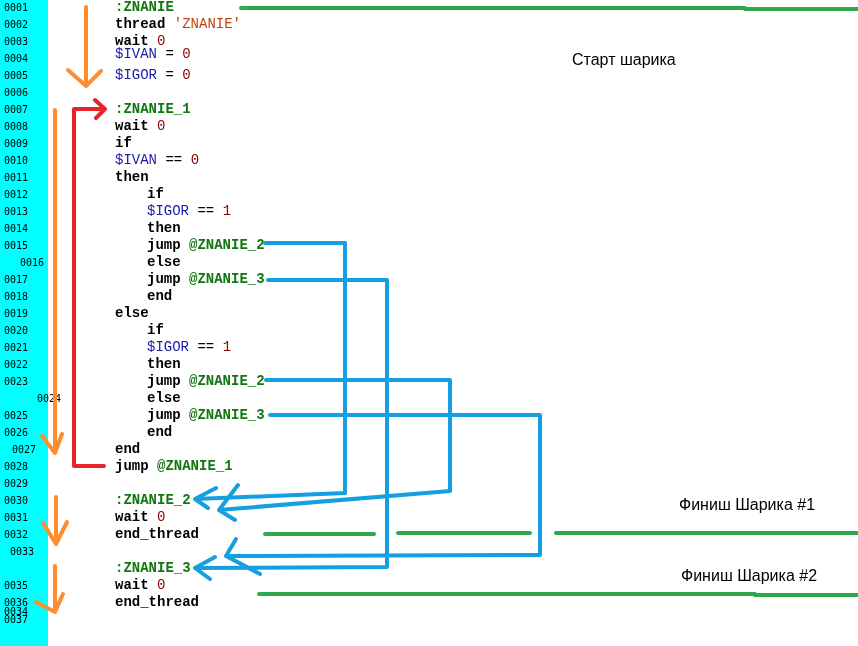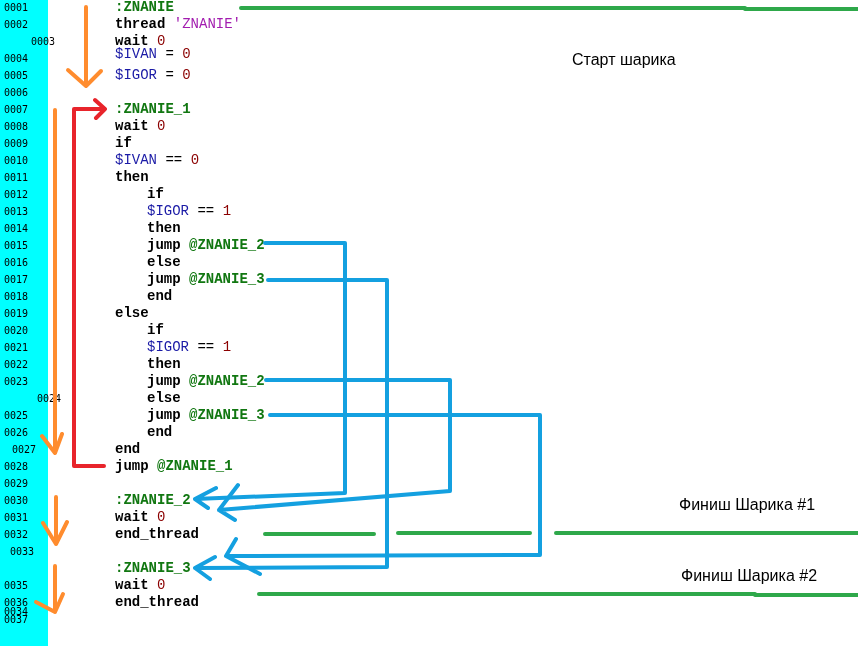--- a/index.html
+++ b/index.html
@@ -17,49 +17,49 @@
     color: #000000;
   }
   .code {
     position: absolute; height: 17px; white-space: pre;
     font-family: "Liberation Mono", monospace; font-size: 14px; line-height: 17px;
   }
   .kw { color: #000000; font-weight: bold; }
   .lbl { color: #117711; font-weight: bold; }
   .var { color: #1a1aa6; }
   .num { color: #8b0000; }
-  .str { color: #a21caf; }
+  .str { color: #c2410c; }
   .op { color: #000000; }
   .note {
     position: absolute; font-family: "Liberation Sans", sans-serif; font-size: 16px; color: #000;
     white-space: nowrap;
   }
   svg.overlay { position: absolute; left: 0; top: 0; }
 </style>
 </head>
 <body>
 
 <div class="gutter"></div>
 <div id="line-numbers">
     <div class="ln" style="top: -1px;">0001</div>
     <div class="ln" style="top: 16px;">0002</div>
-    <div class="ln" style="top: 33px; margin-left: 27px;">0003</div>
+    <div class="ln" style="top: 33px;">0003</div>
     <div class="ln" style="top: 50px;">0004</div>
     <div class="ln" style="top: 67px;">0005</div>
     <div class="ln" style="top: 84px;">0006</div>
     <div class="ln" style="top: 101px;">0007</div>
     <div class="ln" style="top: 118px;">0008</div>
     <div class="ln" style="top: 135px;">0009</div>
     <div class="ln" style="top: 152px;">0010</div>
     <div class="ln" style="top: 169px;">0011</div>
     <div class="ln" style="top: 186px;">0012</div>
     <div class="ln" style="top: 203px;">0013</div>
     <div class="ln" style="top: 220px;">0014</div>
     <div class="ln" style="top: 237px;">0015</div>
-    <div class="ln" style="top: 254px;">0016</div>
+    <div class="ln" style="top: 254px; text-align: right;">0016</div>
     <div class="ln" style="top: 271px;">0017</div>
     <div class="ln" style="top: 288px;">0018</div>
     <div class="ln" style="top: 305px;">0019</div>
     <div class="ln" style="top: 322px;">0020</div>
     <div class="ln" style="top: 339px;">0021</div>
     <div class="ln" style="top: 356px;">0022</div>
     <div class="ln" style="top: 373px;">0023</div>
     <div class="ln" style="top: 390px; margin-left: 33px;">0024</div>
     <div class="ln" style="top: 407px;">0025</div>
     <div class="ln" style="top: 424px;">0026</div>

